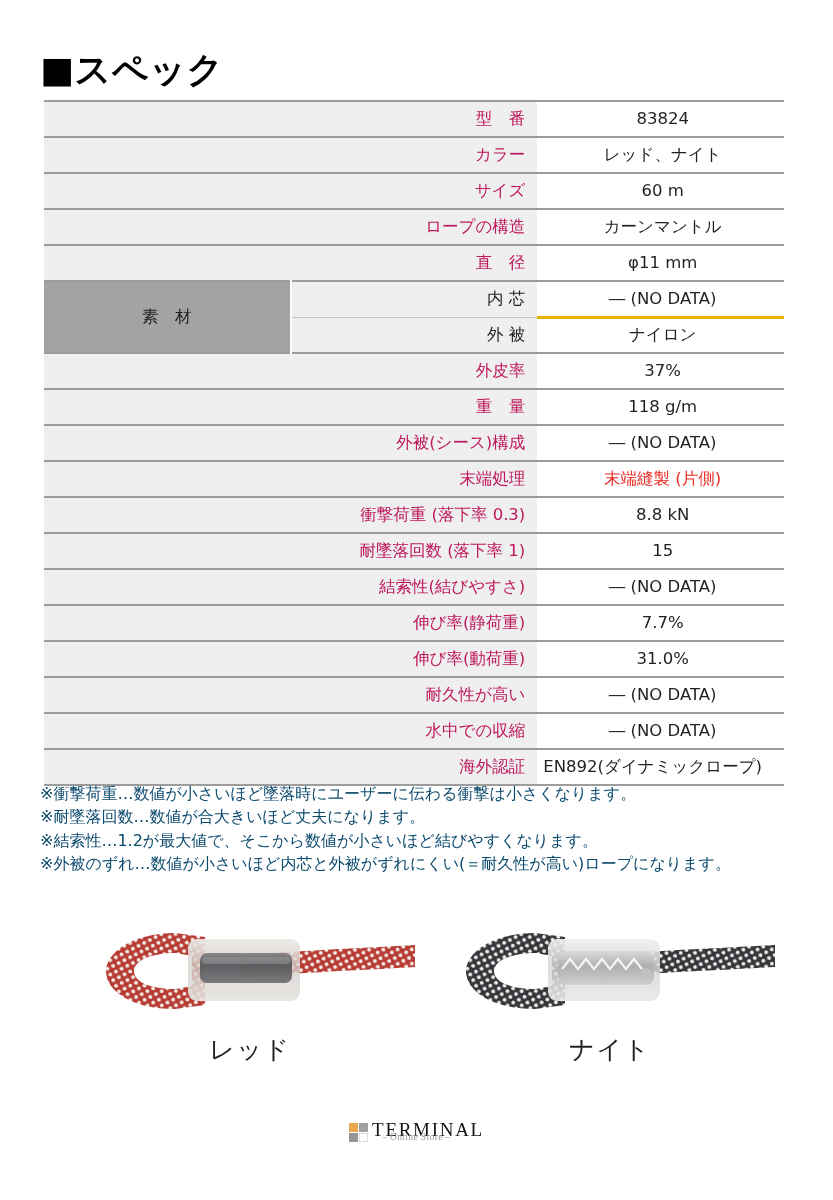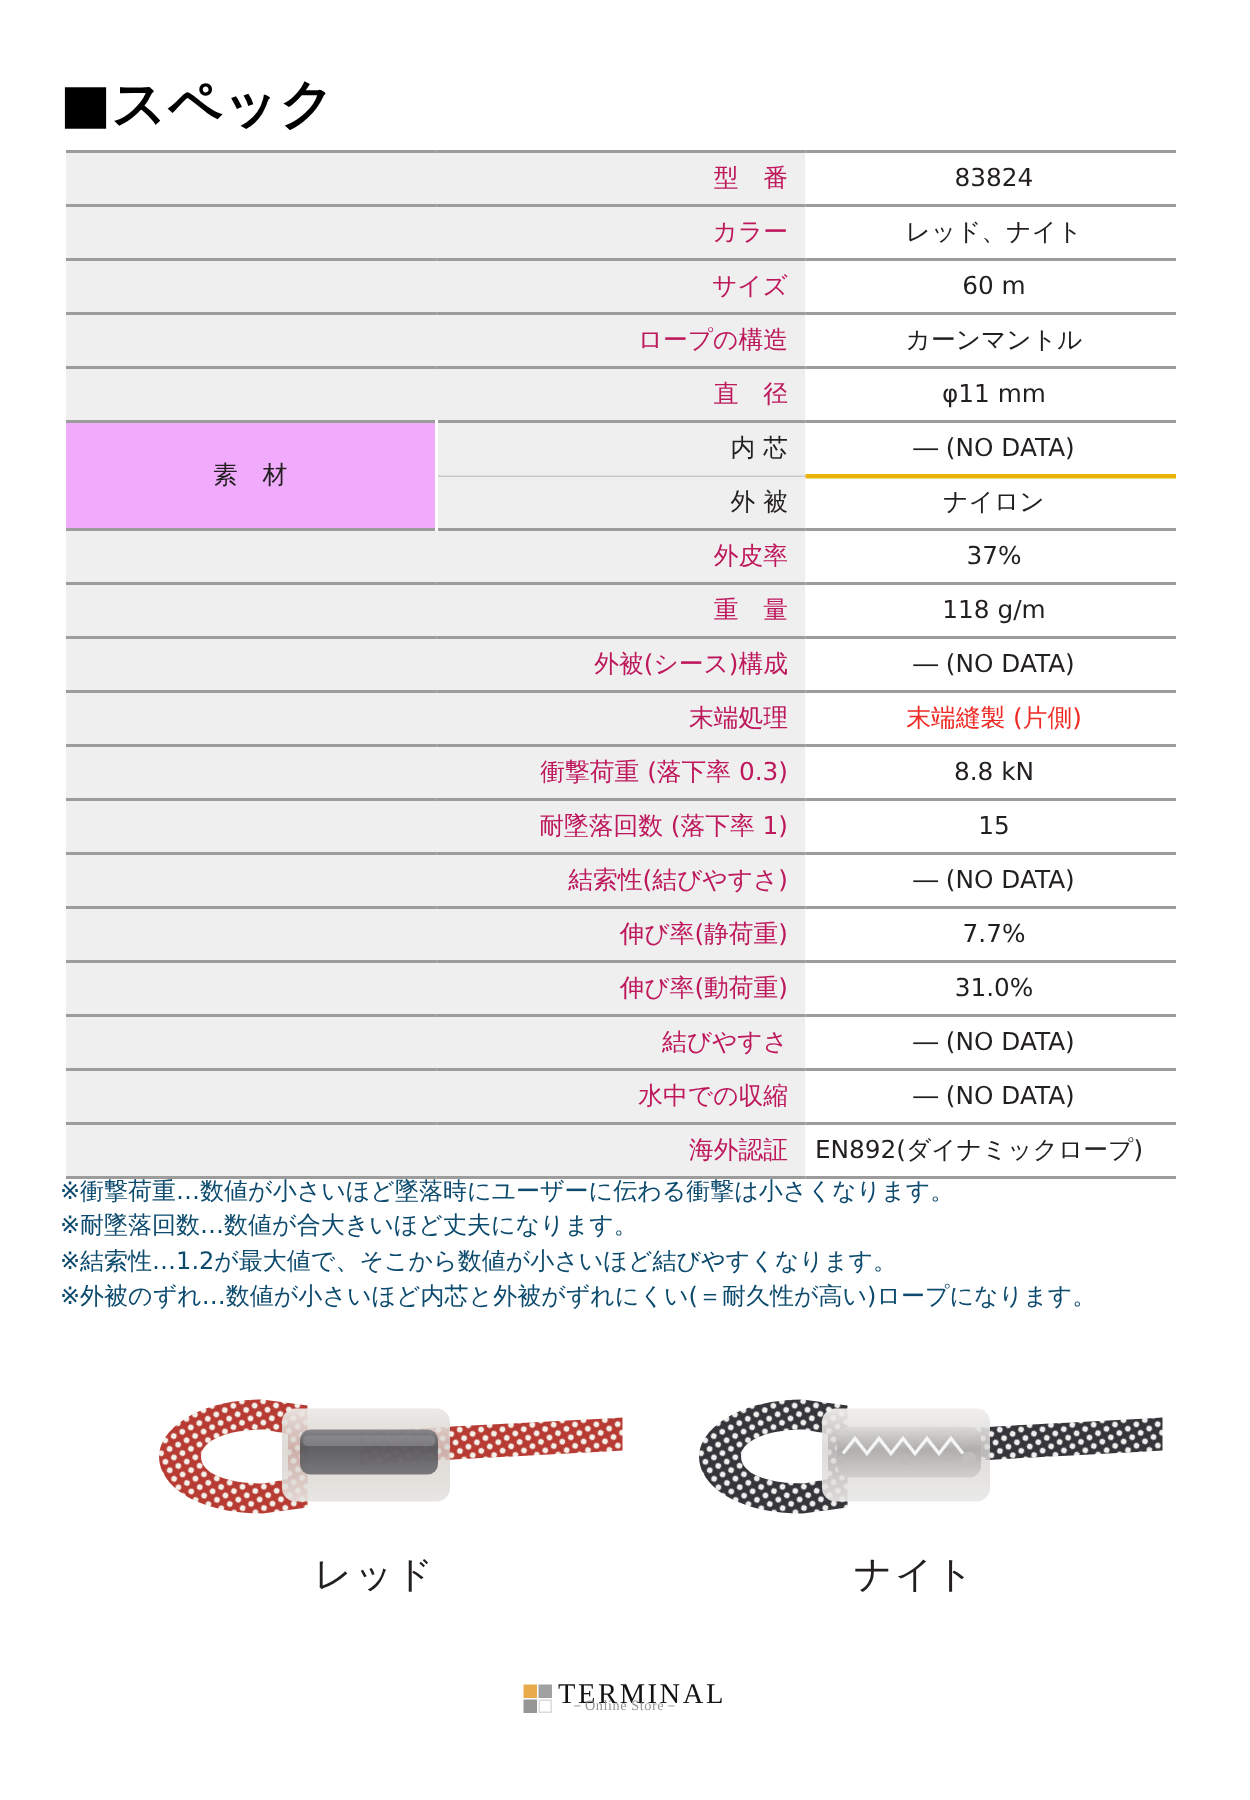--- a/index.html
+++ b/index.html
@@ -57,21 +57,21 @@
   .spec-table tr:last-child td { border-bottom: 2px solid #9c9c9c; }
 
   td.lbl {
     background: #efefef;
     text-align: right;
     padding-right: 12px;
     color: #be185d;
     white-space: nowrap;
   }
   td.lbl-span {
-    background: #f0abfc;
+    background: #a3a3a3;
     text-align: center;
     border-right: 2px solid #ffffff;
     white-space: nowrap;
   }
   td.lbl-sub {
     background: #efefef;
     text-align: right;
     padding-right: 12px;
     white-space: nowrap;
   }
@@ -260,21 +260,21 @@
       </tr>
       <tr>
         <td class="lbl" colspan="2">伸び率(静荷重)</td>
         <td class="val">7.7%</td>
       </tr>
       <tr>
         <td class="lbl" colspan="2">伸び率(動荷重)</td>
         <td class="val">31.0%</td>
       </tr>
       <tr>
-        <td class="lbl" colspan="2">結びやすさ</td>
+        <td class="lbl" colspan="2">耐久性が高い</td>
         <td class="val">― (NO DATA)</td>
       </tr>
       <tr>
         <td class="lbl" colspan="2">水中での収縮</td>
         <td class="val">― (NO DATA)</td>
       </tr>
       <tr>
         <td class="lbl" colspan="2">海外認証</td>
         <td class="val left">EN892(ダイナミックロープ)</td>
       </tr>

